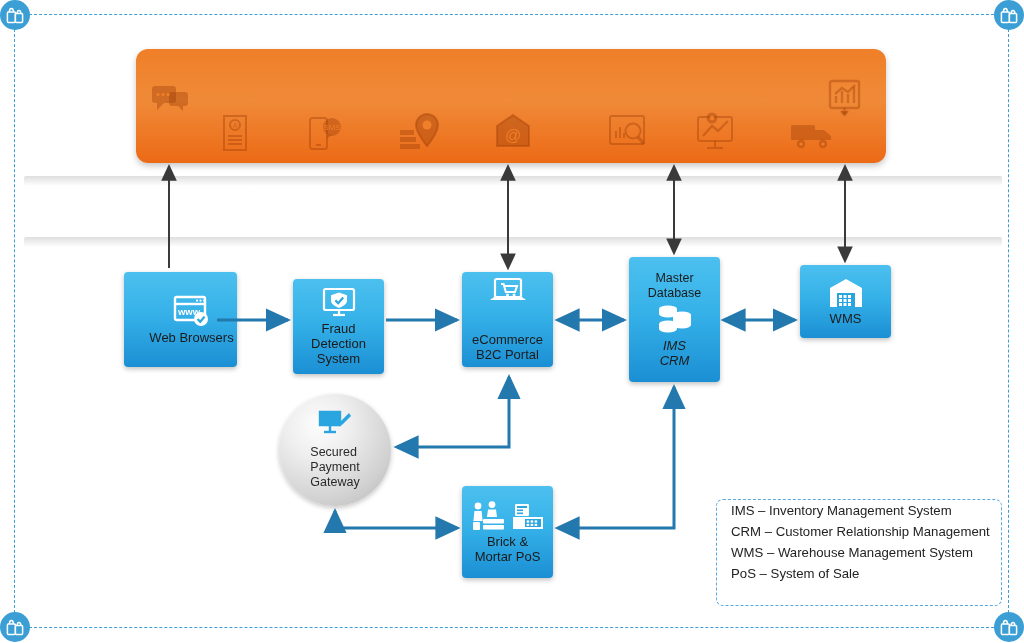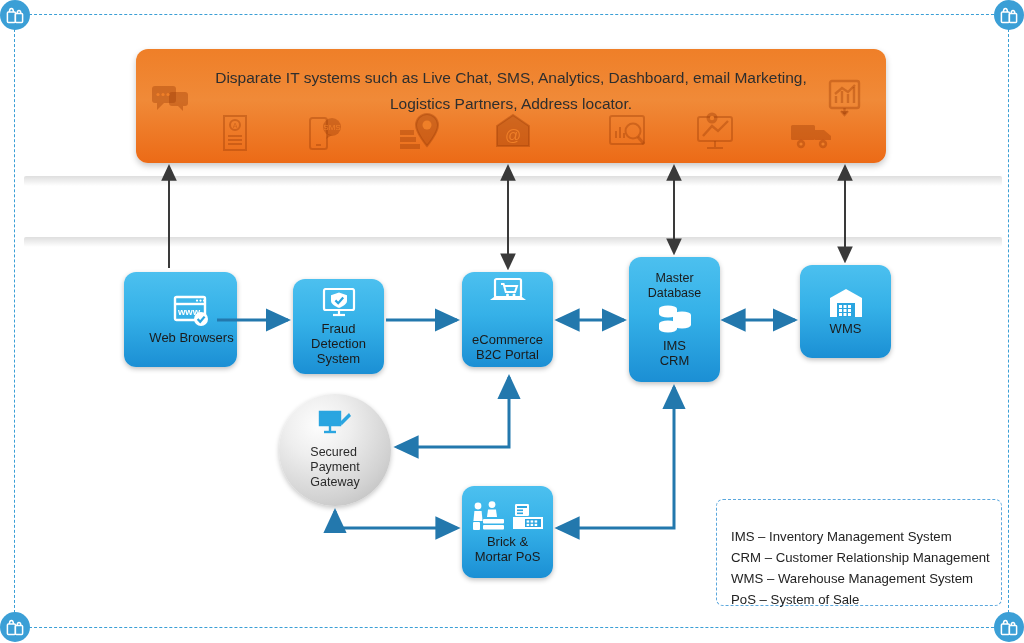--- a/index.html
+++ b/index.html
@@ -59,64 +59,64 @@
   .banner-icon{
     position:absolute;
     color:rgba(160,62,8,0.40);
     pointer-events:none;
   }
   .banner-icon svg{display:block;}
 
   
   .node{
     position:absolute;
-    border-radius:12px;
+    border-radius:4px;
     background:linear-gradient(to bottom,#4cc0ef 0%,#35b1e8 45%,#1b8fd4 100%);
     box-shadow:0 2px 5px rgba(0,0,0,0.25), 0 0 0 3px #ffffff;
     display:flex;flex-direction:column;
     align-items:center;justify-content:center;
     color:#1b1b1b;
     font-size:13px;line-height:15px;
     text-align:center;
   }
   .node .node-icon{display:block;margin-bottom:3px;}
   .node .node-icon svg{display:block;}
   .node .node-label{white-space:pre-line;}
 
   #node-web-browsers{left:124px;top:272px;width:91px;height:95px;padding-left:22px;}
   #node-fraud{left:293px;top:279px;width:91px;height:95px;}
   #node-ecommerce{left:462px;top:272px;width:91px;height:95px;gap:24px;}
   #node-master-db{left:629px;top:257px;width:91px;height:125px;}
-  #node-wms{left:800px;top:265px;width:91px;height:93px;}
+  #node-wms{left:800px;top:265px;width:91px;height:73px;}
   #node-pos{left:462px;top:486px;width:91px;height:92px;}
 
   
   #node-master-db .node-title{font-size:12.5px;line-height:15px;margin-bottom:2px;}
   #node-master-db .node-icon{margin:1px 0 2px 0;}
-  #node-master-db .node-label{font-size:13px;line-height:15px;}
+  #node-master-db .node-label{font-size:13px;line-height:15px;font-style:italic;}
 
   
   #node-gateway{
     position:absolute;left:279px;top:394px;width:112px;height:112px;
     border-radius:50%;
     background:radial-gradient(circle at 35% 28%, #fdfdfd 0%, #eeeeee 30%, #d2d2d2 68%, #b5b5b5 100%);
     box-shadow:0 2px 5px rgba(0,0,0,0.22);
     display:flex;flex-direction:column;align-items:center;justify-content:center;
     color:#2a2a2a;font-size:12.5px;line-height:15px;text-align:left;
   }
   #node-gateway .node-icon{margin-bottom:3px;}
   #node-gateway .node-label{white-space:pre-line;}
 
   
   #legend{
     position:absolute;left:716px;top:499px;width:286px;height:107px;
     border:1px dashed #5aa7dd;border-radius:7px;
     background:#fff;
     box-sizing:border-box;
-    padding:26px 0 0 14px;
+    padding:0 0 0 14px;
   }
   .legend-line{
     color:#232323;font-size:13.2px;line-height:21px;
     font-family:"Liberation Sans", sans-serif;
     white-space:nowrap;
   }
 
   
   #connectors-dark,#connectors-blue{
     position:absolute;left:0;top:0;width:1024px;height:643px;
@@ -156,21 +156,20 @@
 
       <path d="M397,447 L509,447 L509,377" marker-end="url(#bArrowEnd)" marker-start="url(#bArrowStart)"></path>
 
       <path d="M457,528 L335,528 L335,511" marker-end="url(#bArrowEnd)" marker-start="url(#bArrowStart)"></path>
 
       <path d="M558,528 L674,528 L674,387" marker-end="url(#bArrowEnd)" marker-start="url(#bArrowStart)"></path>
     </g>
   </svg>
 
   <div id="orange-banner">
-    <div id="banner-text">Disparate IT systems such as Live Chat, SMS, Analytics, Dashboard, email Marketing, Logistics Partners, Address locator.</div>
 
     <span class="banner-icon" style="left:16px;top:36px;">
       <svg width="36" height="30" viewBox="0 0 36 30" fill="currentColor">
         <rect x="0" y="1" width="24" height="17" rx="3"></rect>
         <path d="M5,18 L5,25 L12,18 Z"></path>
         <rect x="17" y="7" width="19" height="14" rx="3"></rect>
         <path d="M31,21 L31,26 L26,21 Z"></path>
         <circle cx="6" cy="9.5" r="1.6" fill="#ef7f28"></circle>
         <circle cx="11" cy="9.5" r="1.6" fill="#ef7f28"></circle>
         <circle cx="16" cy="9.5" r="1.6" fill="#ef7f28"></circle>

